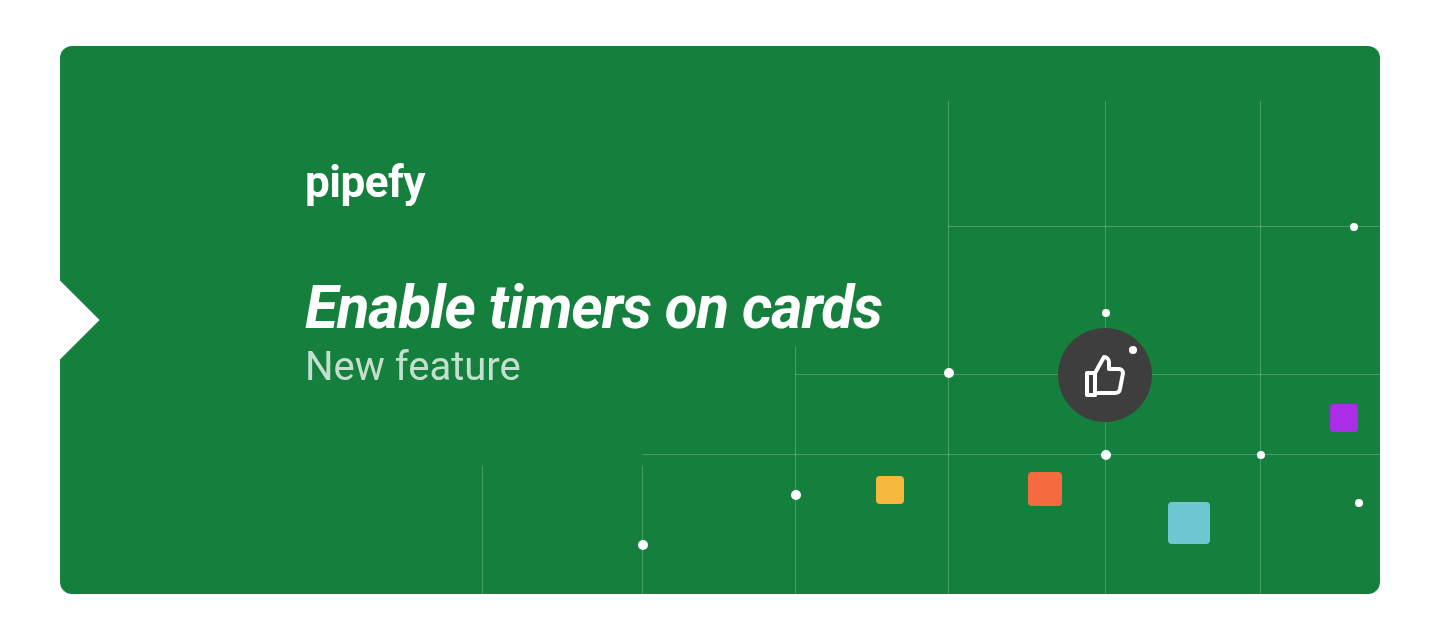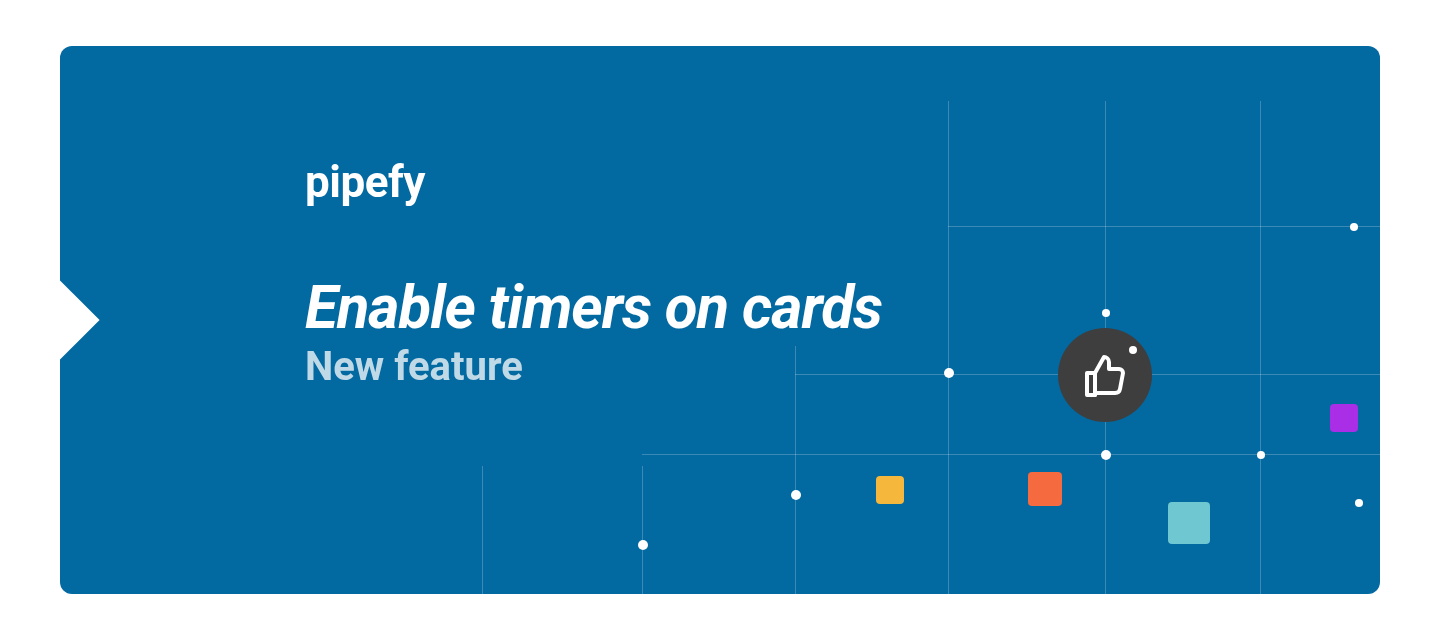--- a/index.html
+++ b/index.html
@@ -10,21 +10,21 @@
     background: #ffffff;
     font-family: -apple-system, BlinkMacSystemFont, "Segoe UI", Roboto, "Helvetica Neue", Arial, sans-serif;
     overflow: hidden;
   }
   .banner {
     position: absolute;
     left: 60px;
     top: 46px;
     width: 1320px;
     height: 548px;
-    background: #0369a1;
+    background: #15803d;
     border-radius: 12px;
     overflow: hidden;
   }
   .notch {
     position: absolute;
     left: -28px;
     top: 50%;
     width: 56px;
     height: 56px;
     background: #ffffff;
@@ -51,21 +51,21 @@
     font-size: 60px;
     font-weight: 700;
     letter-spacing: -1px;
     line-height: 1.05;
     color: #ffffff;
     margin: 0;
     font-style: italic;
   }
   .subtitle {
     font-size: 40px;
-    font-weight: 700;
+    font-weight: 400;
     color: #ffffff;
     opacity: 0.75;
     margin: 4px 0 0 0;
   }
 
   
   .grid-line {
     position: absolute;
     background: rgba(255,255,255,0.22);
   }

